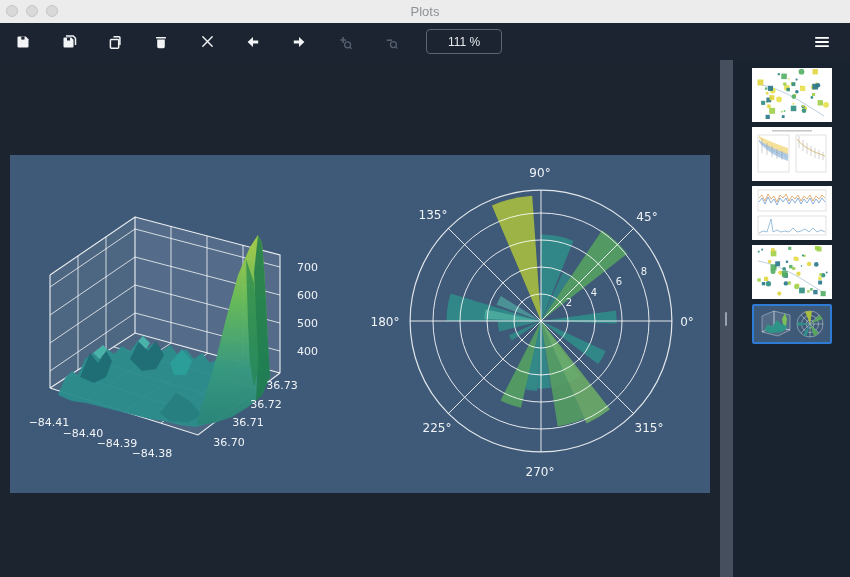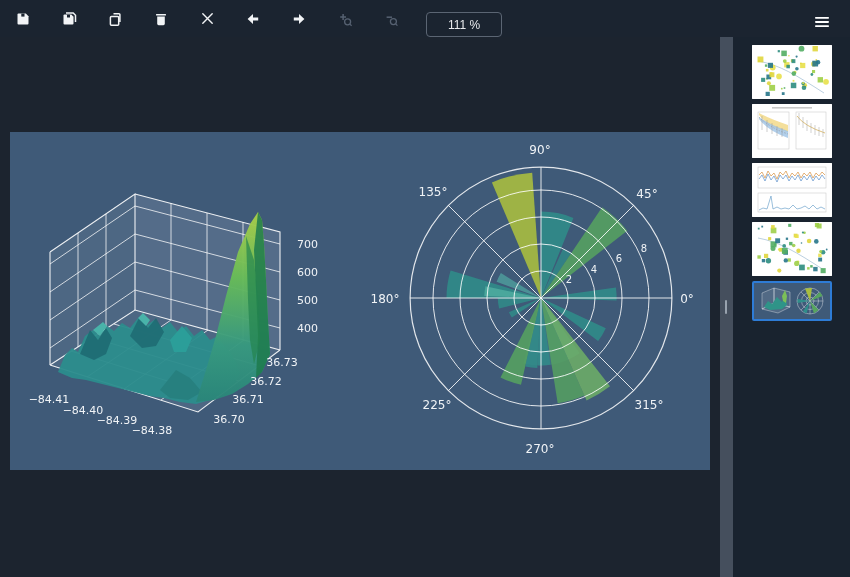--- a/index.html
+++ b/index.html
@@ -7,21 +7,21 @@
   .window{position:relative;width:850px;height:577px;display:flex;flex-direction:column;}
 
   
   .titlebar{height:23px;background:#ececec;position:relative;flex:0 0 auto;}
   .traffic{position:absolute;left:6px;top:5px;display:flex;gap:8px;}
   .light{width:12px;height:12px;border-radius:50%;background:#d9d9d9;border:1px solid #c6c6c6;box-sizing:border-box;}
   .win-title{position:absolute;left:0;right:0;top:0;height:23px;line-height:23px;text-align:center;
              color:#8d9196;font-size:13px;}
 
   
-  .toolbar{height:37px;background:#1b2430;display:flex;align-items:flex-end;padding-left:0;flex:0 0 auto;}
+  .toolbar{height:37px;background:#1b2430;display:flex;align-items:center;padding-left:0;flex:0 0 auto;}
   .tb-btn{width:46px;height:37px;display:flex;align-items:center;justify-content:center;
           color:#f2f4f6;background:transparent;border:none;cursor:pointer;}
   .tb-btn.disabled{color:#566171;}
   .tb-btn svg{display:block;}
   .zoom-box{margin-left:12px;width:70px;height:21px;background:transparent;border:1px solid #5b6573;
             border-radius:4px;color:#e8eaed;font-size:12px;text-align:center;outline:none;
             font-family:"Liberation Sans",sans-serif;}
   .menu-btn{margin-left:auto;margin-right:13px;width:30px;height:30px;display:flex;align-items:center;
             justify-content:center;background:transparent;border:none;cursor:pointer;color:#ffffff;}
 
@@ -42,20 +42,28 @@
   text{font-family:"DejaVu Sans",sans-serif;fill:#f0f3f6;}
   .tick3d{font-size:11px;}
   .polar-lab{font-size:12px;}
   .polar-rtick{font-size:10px;}
 </style>
 </head>
 <body>
 
 <div class="window">
 
+  <div class="titlebar">
+    <div class="traffic">
+      <span class="light"></span>
+      <span class="light"></span>
+      <span class="light"></span>
+    </div>
+    <span class="win-title">Plots</span>
+  </div>
 
   <div class="toolbar">
     <button class="tb-btn">
       <svg width="16" height="16" viewBox="0 0 16 16">
         <path d="M2.5 3.5a1 1 0 0 1 1-1h7.3l2.7 2.7v7.3a1 1 0 0 1-1 1H3.5a1 1 0 0 1-1-1Z" fill="currentColor"></path>
         <rect x="6.3" y="2.6" width="3.2" height="3" fill="#1b2430"></rect>
       </svg>
     </button>
     <button class="tb-btn">
       <svg width="17" height="17" viewBox="0 0 17 17">

